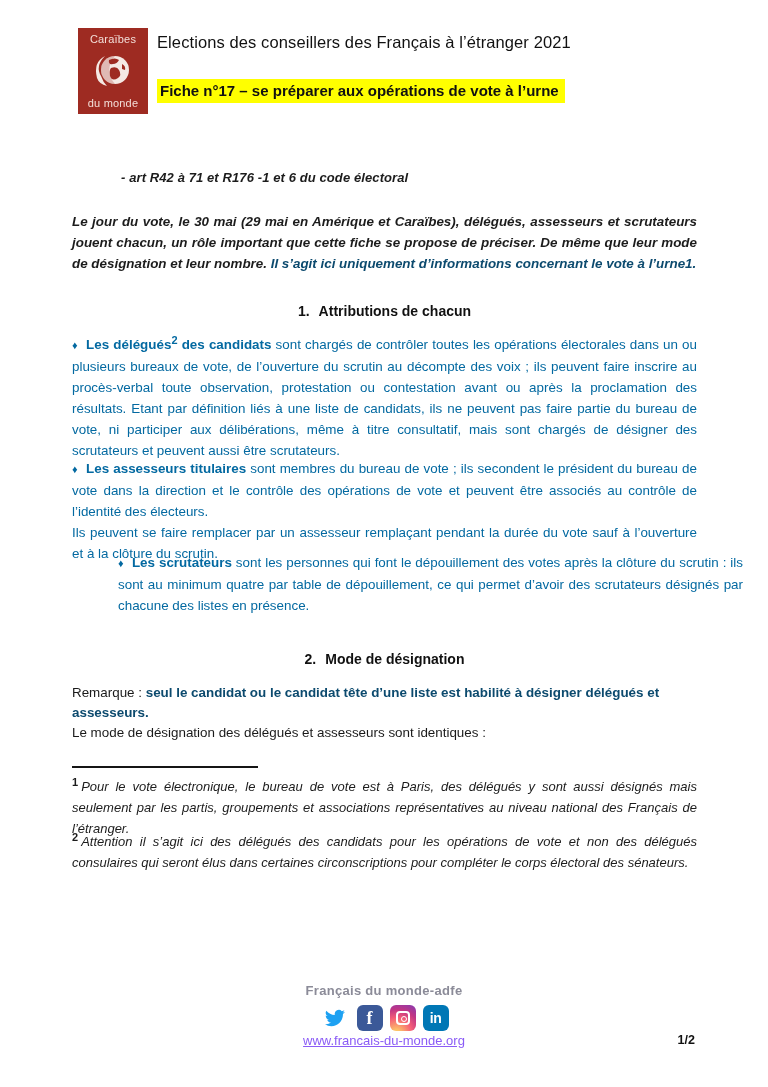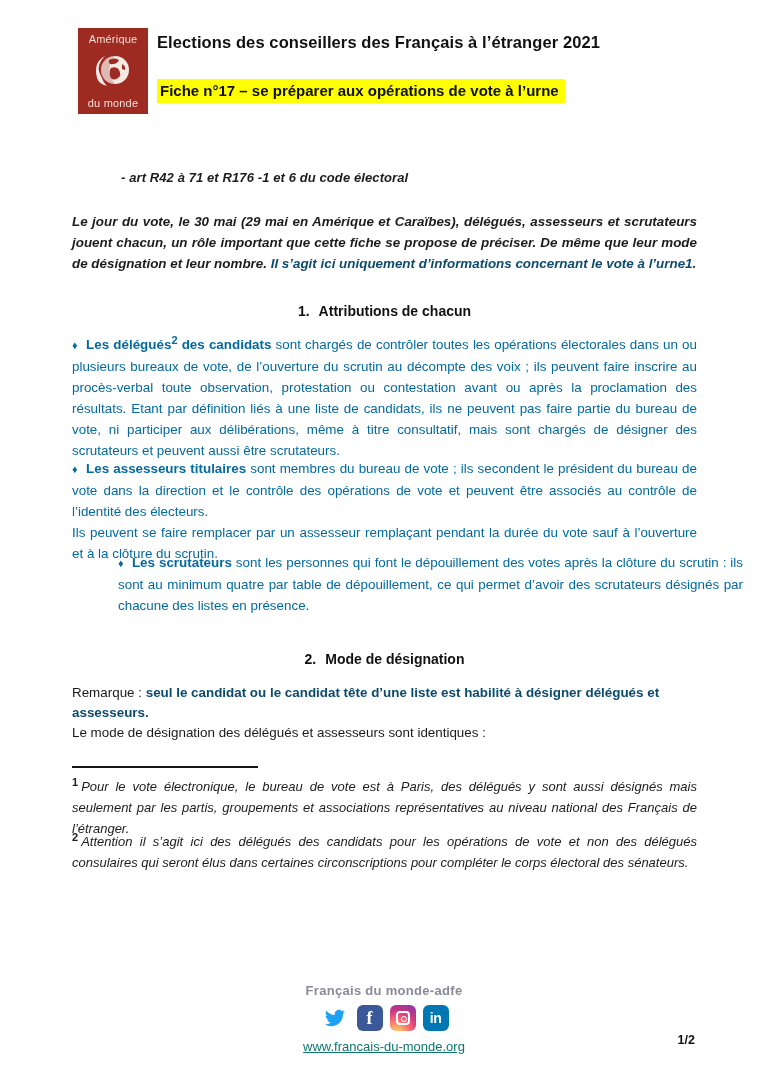--- a/index.html
+++ b/index.html
@@ -18,21 +18,21 @@
     width:70px; height:86px;
     background:#9e2b22;
     color:#f3ded8;
     display:flex; flex-direction:column; align-items:center; justify-content:space-between;
     padding:5px 2px;
     font-size:11px;
   }
   .logo .logo-txt { white-space:nowrap; letter-spacing:.2px; }
   .title {
     position:absolute; left:157px; top:33px; width:560px;
-    font-size:16.5px; font-weight:bold; color:#111;
+    font-size:16.5px; font-weight:normal; color:#111;
     letter-spacing:.1px;
   }
   .fiche-bar {
     position:absolute; left:157px; top:79px;
     background:#ffff00;
     font-size:15px; font-weight:bold; color:#111;
     padding:3px 6px 4px 3px;
     white-space:nowrap;
   }
   
@@ -92,35 +92,35 @@
     background:radial-gradient(circle at 25% 110%, #fdc468 10%, #f55e77 45%, #c13584 70%, #833ab4 100%);
     position:relative;
   }
   .ig-cam { width:14px; height:14px; border:2px solid #fff; border-radius:4px; position:relative; }
   .ig-cam::after {
     content:""; position:absolute; left:3px; top:3px; width:4px; height:4px;
     border:1.6px solid #fff; border-radius:50%;
   }
   .tw { width:30px; height:26px; display:flex; align-items:center; justify-content:center; cursor:pointer; }
   .footer-link {
-    margin-top:7px;
-    font-size:13px; color:#0f766e; text-decoration:underline; cursor:pointer;
+    margin-top:1px;
+    font-size:13px; color:#8b5cf6; text-decoration:underline; cursor:pointer;
   }
   .page-num {
     position:absolute; right:73px; top:1033px;
     font-size:12.5px; font-weight:bold; color:#111;
   }
 </style>
 </head>
 <body>
 
 <div class="page">
 
   <div class="logo">
-    <span class="logo-txt">Amérique</span>
+    <span class="logo-txt">Caraïbes</span>
     <span>
       <svg width="44" height="40" viewBox="0 0 44 40">
         <circle cx="24" cy="20" r="14" fill="#f5e9e4"></circle>
         <path d="M24 6 a14 14 0 0 0 0 28 a20 20 0 0 1 0 -28 z" fill="#9e2b22" opacity="0.25"></path>
         <path d="M18 10 q6 -3 10 0 q-2 4 -6 4 q-5 1 -4 -4 z" fill="#9e2b22"></path>
         <path d="M20 18 q6 -2 8 2 q3 5 -1 8 q-6 4 -8 -2 q-1 -6 1 -8 z" fill="#9e2b22"></path>
         <path d="M31 14 q4 2 3 6 l-3 -1 z" fill="#9e2b22"></path>
         <path d="M10 26 q-6 -10 4 -20 q-12 6 -8 22 q2 6 10 8 q-4 -4 -6 -10 z" fill="#f5e9e4"></path>
       </svg>
     </span>

